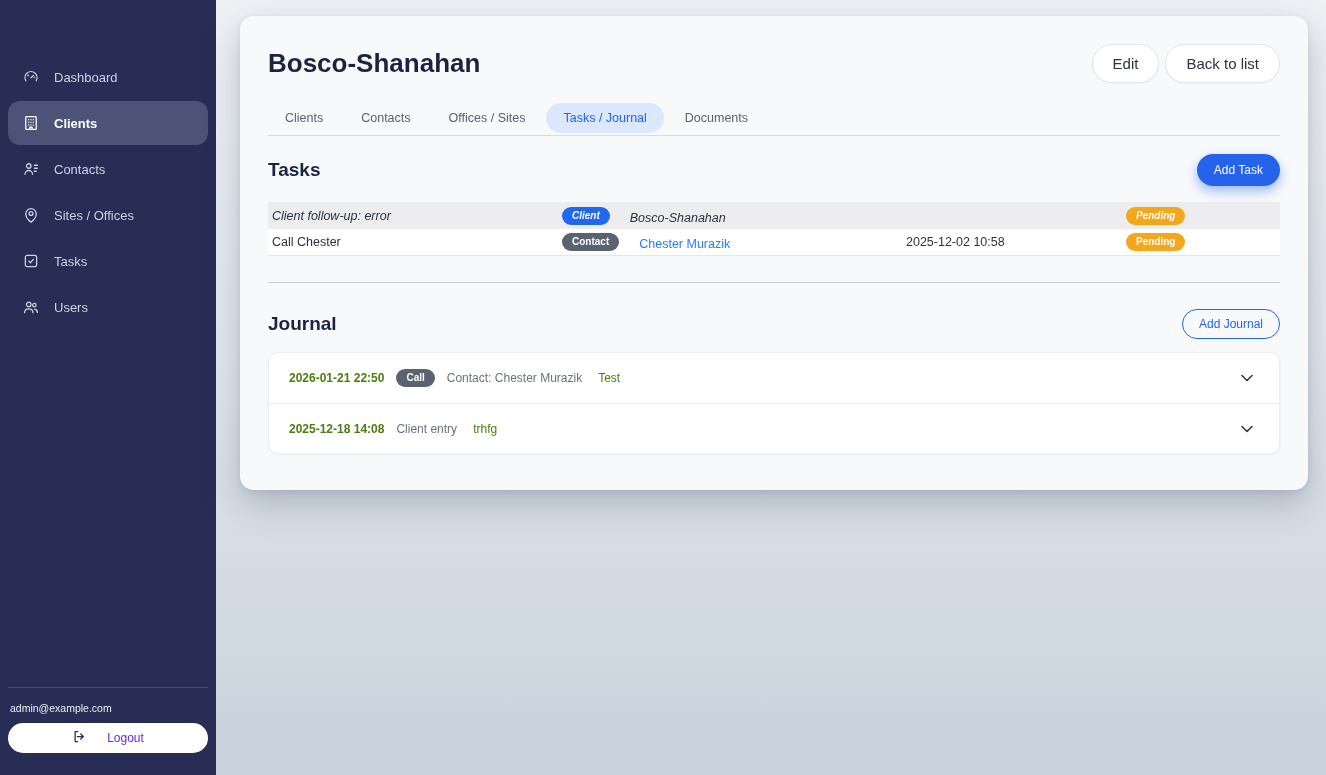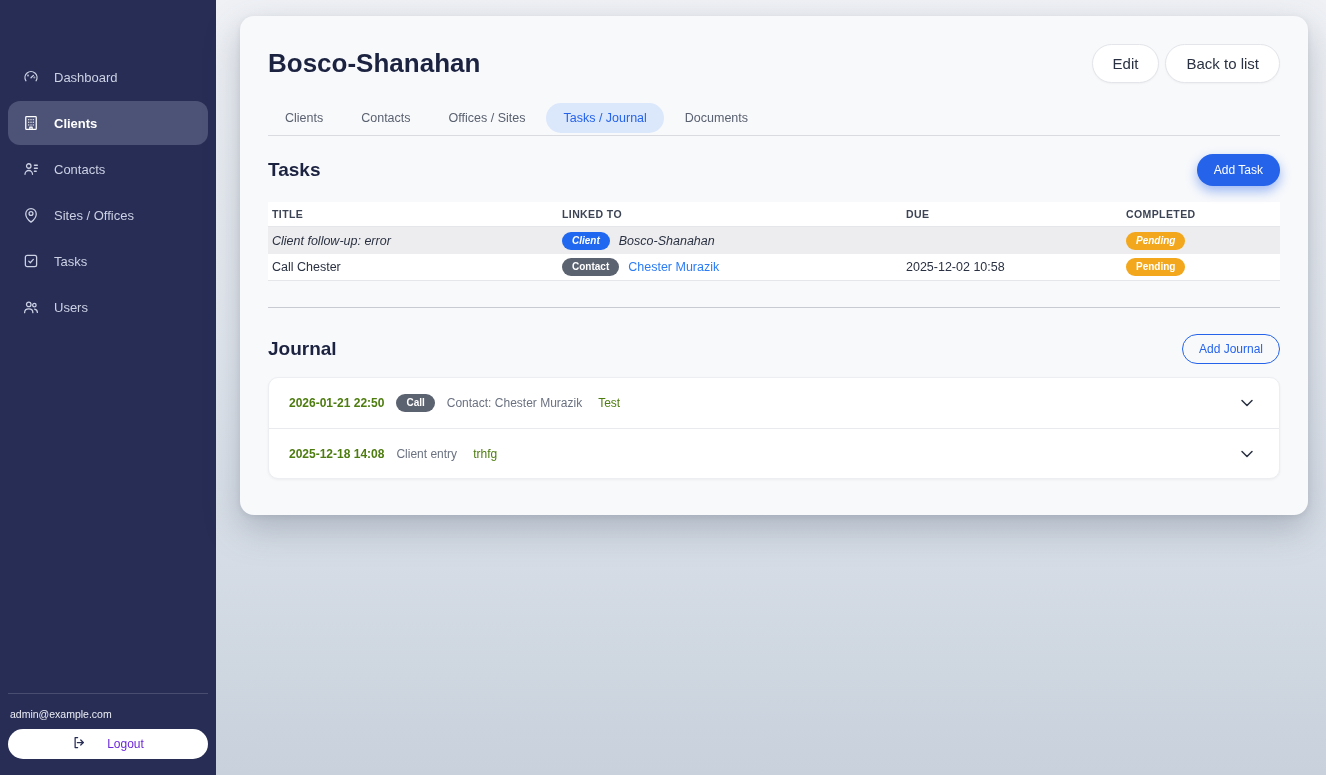--- a/index.html
+++ b/index.html
@@ -18,21 +18,21 @@
   .nav-item {
     display:flex; align-items:center; gap:14px;
     height:46px; padding:0 14px; border-radius:12px;
     font-size:13px; color:#ccd1e4; cursor:pointer;
   }
   .nav-item .ic { width:18px; height:18px; display:flex; align-items:center; justify-content:center; }
   .nav-item svg { width:18px; height:18px; stroke:#ccd1e4; }
   .nav-item.active { background:#4d5377; color:#ffffff; font-weight:bold; height:44px; margin:1px 0; }
   .nav-item.active svg { stroke:#ffffff; }
 
-  .sidebar-footer { margin-top:auto; padding:0 8px 16px; }
+  .sidebar-footer { margin-top:auto; padding:0 8px 22px; }
   .sidebar-divider { border-top:1px solid rgba(255,255,255,0.16); margin:0 0 14px; }
   .sidebar-email { font-size:10.5px; color:#eceef5; margin:0 0 9px 2px; }
   .logout-btn {
     width:100%; height:30px; border:none; border-radius:999px;
     background:#ffffff; color:#6d28d9; font-size:12px;
     display:flex; align-items:center; justify-content:center; gap:20px;
     cursor:pointer; font-family:inherit;
   }
   .logout-btn svg { width:15px; height:15px; stroke:#272d55; }
 
@@ -89,21 +89,21 @@
     align-items:center; padding:0 4px 0 4px;
   }
   .thead { height:25px; border-bottom:1px solid #e4e6ea; }
   .thead .th {
     font-size:10.5px; font-weight:bold; color:#3c4354;
     text-transform:uppercase; letter-spacing:0.4px;
   }
   .tr { height:27px; font-size:12.5px; color:#2a3142; }
   .tr.striped { background:#ededef;font-style:italic; }
   .tr:last-child { border-bottom:1px solid #e4e6ea; }
-  .linked-cell { display:flex; align-items:center; gap:9px; }
+  .linked-cell { display:flex; align-items:flex-end; gap:20px; }
   .link { color:#2b7cf5; cursor:pointer; text-decoration:none; }
 
   .badge {
     display:inline-block; border-radius:999px; padding:3px 10px;
     font-size:10px; font-weight:bold; color:#ffffff; line-height:1.2;
   }
   .badge-client { background:#2068f0; }
   .badge-gray { background:#5b6270; }
   .badge-pending { background:#f2a71c; }
 
@@ -229,26 +229,20 @@
         <div class="tab active">Tasks / Journal</div>
         <div class="tab">Documents</div>
       </div>
 
       <div class="section-head tasks-head">
         <h2 class="section-title">Tasks</h2>
         <button class="btn-primary">Add Task</button>
       </div>
 
       <div class="table">
-        <div class="trow thead">
-          <div class="th">Title</div>
-          <div class="th">Linked to</div>
-          <div class="th">Due</div>
-          <div class="th">Completed</div>
-        </div>
 
         <div class="trow tr striped">
           <div>Client follow-up: error</div>
           <div class="linked-cell">
             <span class="badge badge-client">Client</span>
             <span>Bosco-Shanahan</span>
           </div>
           <div></div>
           <div>
             <span class="badge badge-pending">Pending</span>

